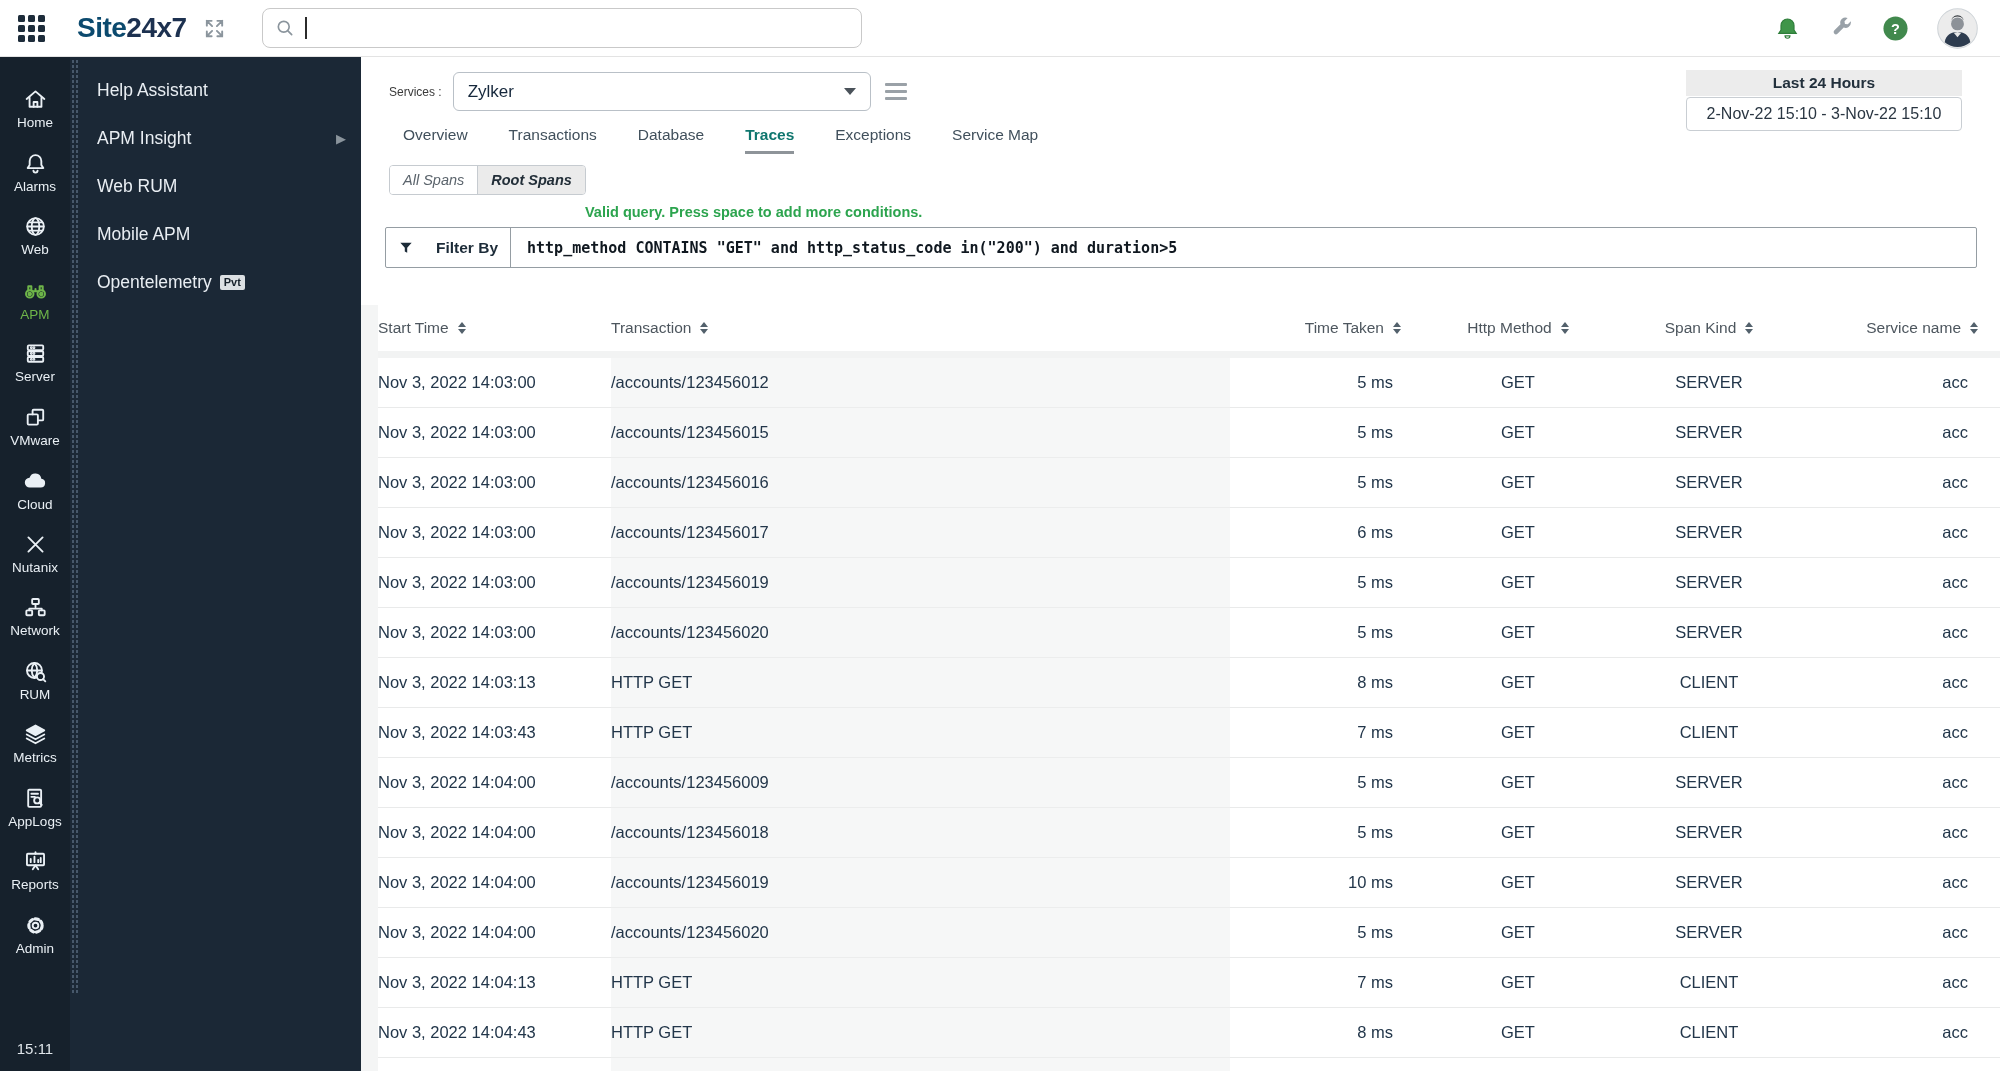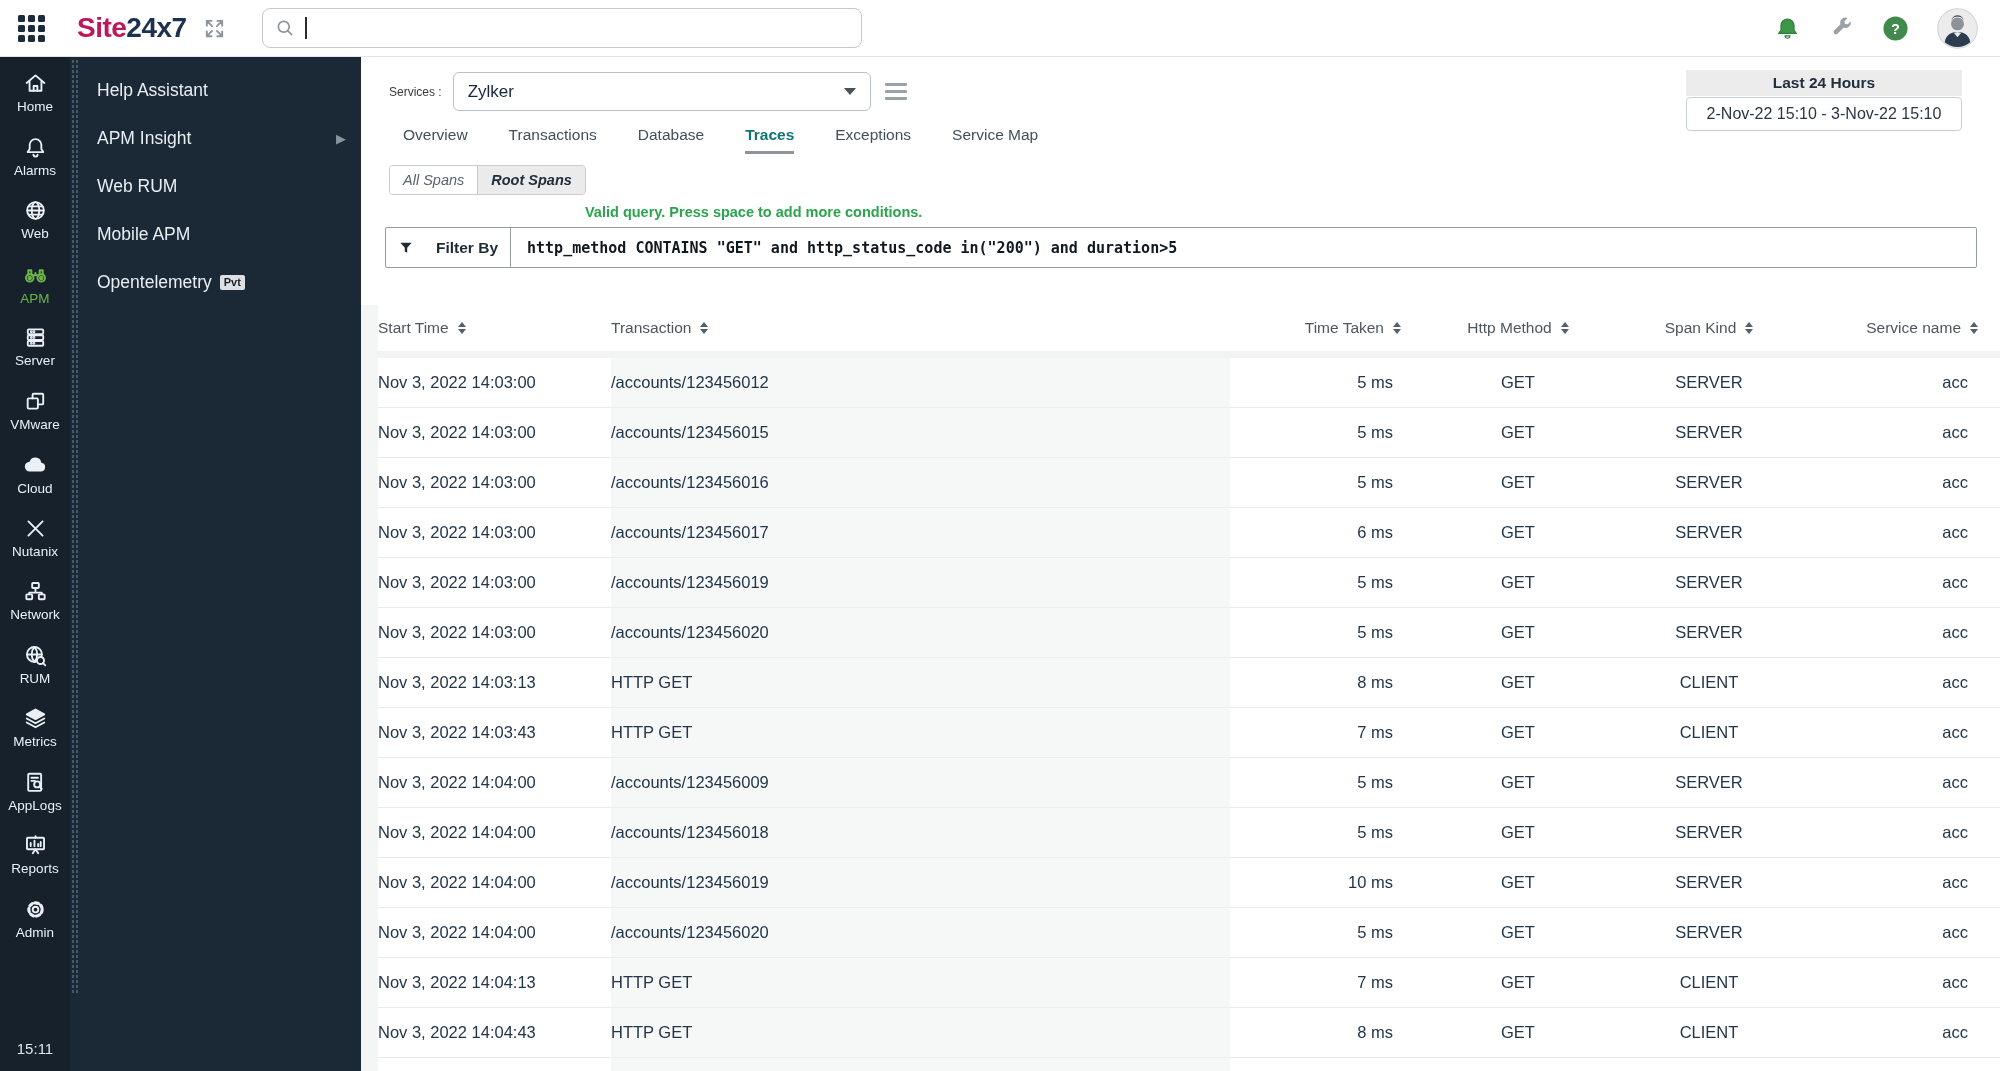--- a/index.html
+++ b/index.html
@@ -6,37 +6,37 @@
   html,body { width:2000px; height:1071px; overflow:hidden; background:#fff;
               font-family:"Liberation Sans", sans-serif; }
 
   
   .topbar { height:57px; background:#fff; border-bottom:1px solid #e3e3e3;
             display:flex; align-items:center; padding:0 22px 0 18px; position:relative; z-index:5;}
   .grid-icon { width:27px; height:27px; display:grid; grid-template-columns:repeat(3,7px);
                grid-template-rows:repeat(3,7px); gap:3px; cursor:pointer; }
   .grid-icon i { background:#1d2c3a; border-radius:1.5px; }
   .logo { margin-left:32px; font-size:28px; font-weight:bold; letter-spacing:-0.5px; white-space:nowrap; }
-  .logo .g { color:#be185d;margin-top:8px; } .logo .n { color:#1d3150; }
+  .logo .g { color:#0c4a6e;margin-top:8px; } .logo .n { color:#1d3150; }
   .expand-icon { margin-left:16px; color:#8b959d; }
   .searchbox { margin-left:36px; width:600px; height:40px; border:1px solid #c9c9c9;
                border-radius:8px; display:flex; align-items:center; padding:0 12px; }
   .searchbox svg { flex:none; }
   .search-caret { width:2px; height:22px; background:#2b2b2b; margin-left:10px; }
   .search-input { border:none; outline:none; flex:1; font-size:16px; margin-left:4px;
                   font-family:"Liberation Sans",sans-serif; }
   .top-right { margin-left:auto; display:flex; align-items:center; gap:28px; }
   .tb-ic { cursor:pointer; display:flex; align-items:center; }
 
   
   .shell { display:flex; height:1014px; }
 
   
   .iconbar { width:70px; background:#16212c; display:flex; flex-direction:column;
-             align-items:stretch; padding-top:4px; position:relative; flex:none; }
+             align-items:stretch; padding-top:20px; position:relative; flex:none; }
   .side-item { height:63.5px; flex:none; display:flex; flex-direction:column; align-items:center;
                justify-content:center; gap:3px; color:#eaf0f5; cursor:pointer; }
   .side-item .lbl { font-size:13.5px; }
   .side-item.active { color:#6eb549; }
   .side-item svg { display:block; }
   .side-time { position:absolute; bottom:14px; width:100%; text-align:center;
                color:#dfe5ea; font-size:15px; }
 
   
   .subpanel { width:291px; background:#1b2836; position:relative; padding-top:9px; flex:none; }

